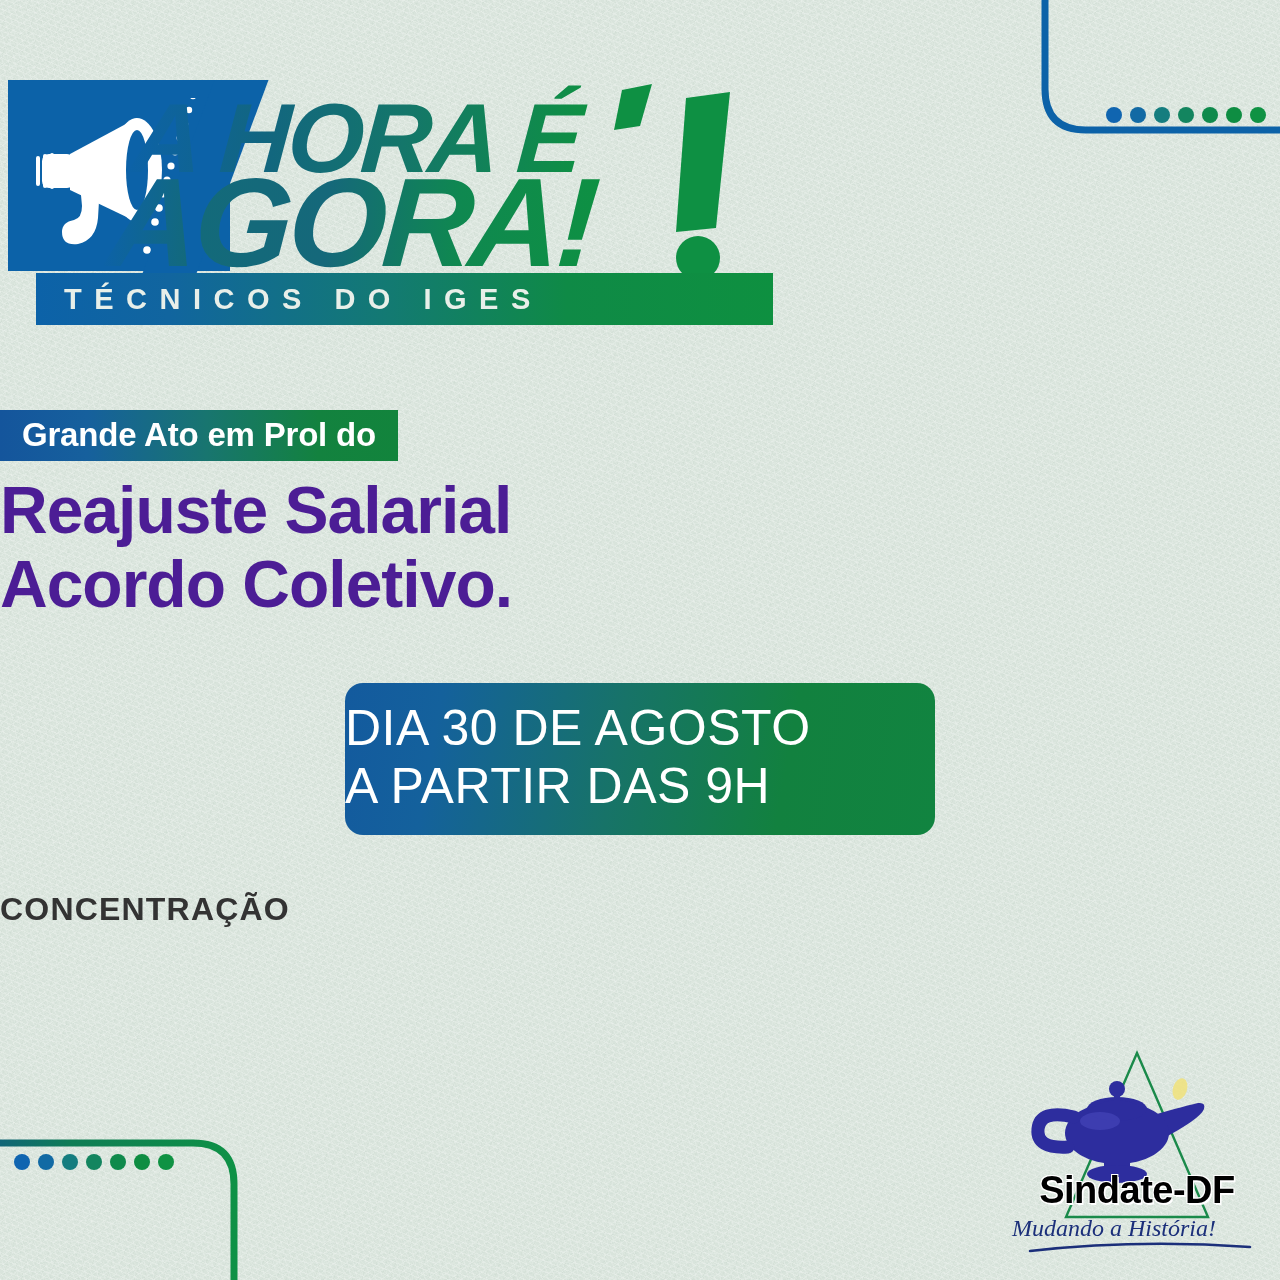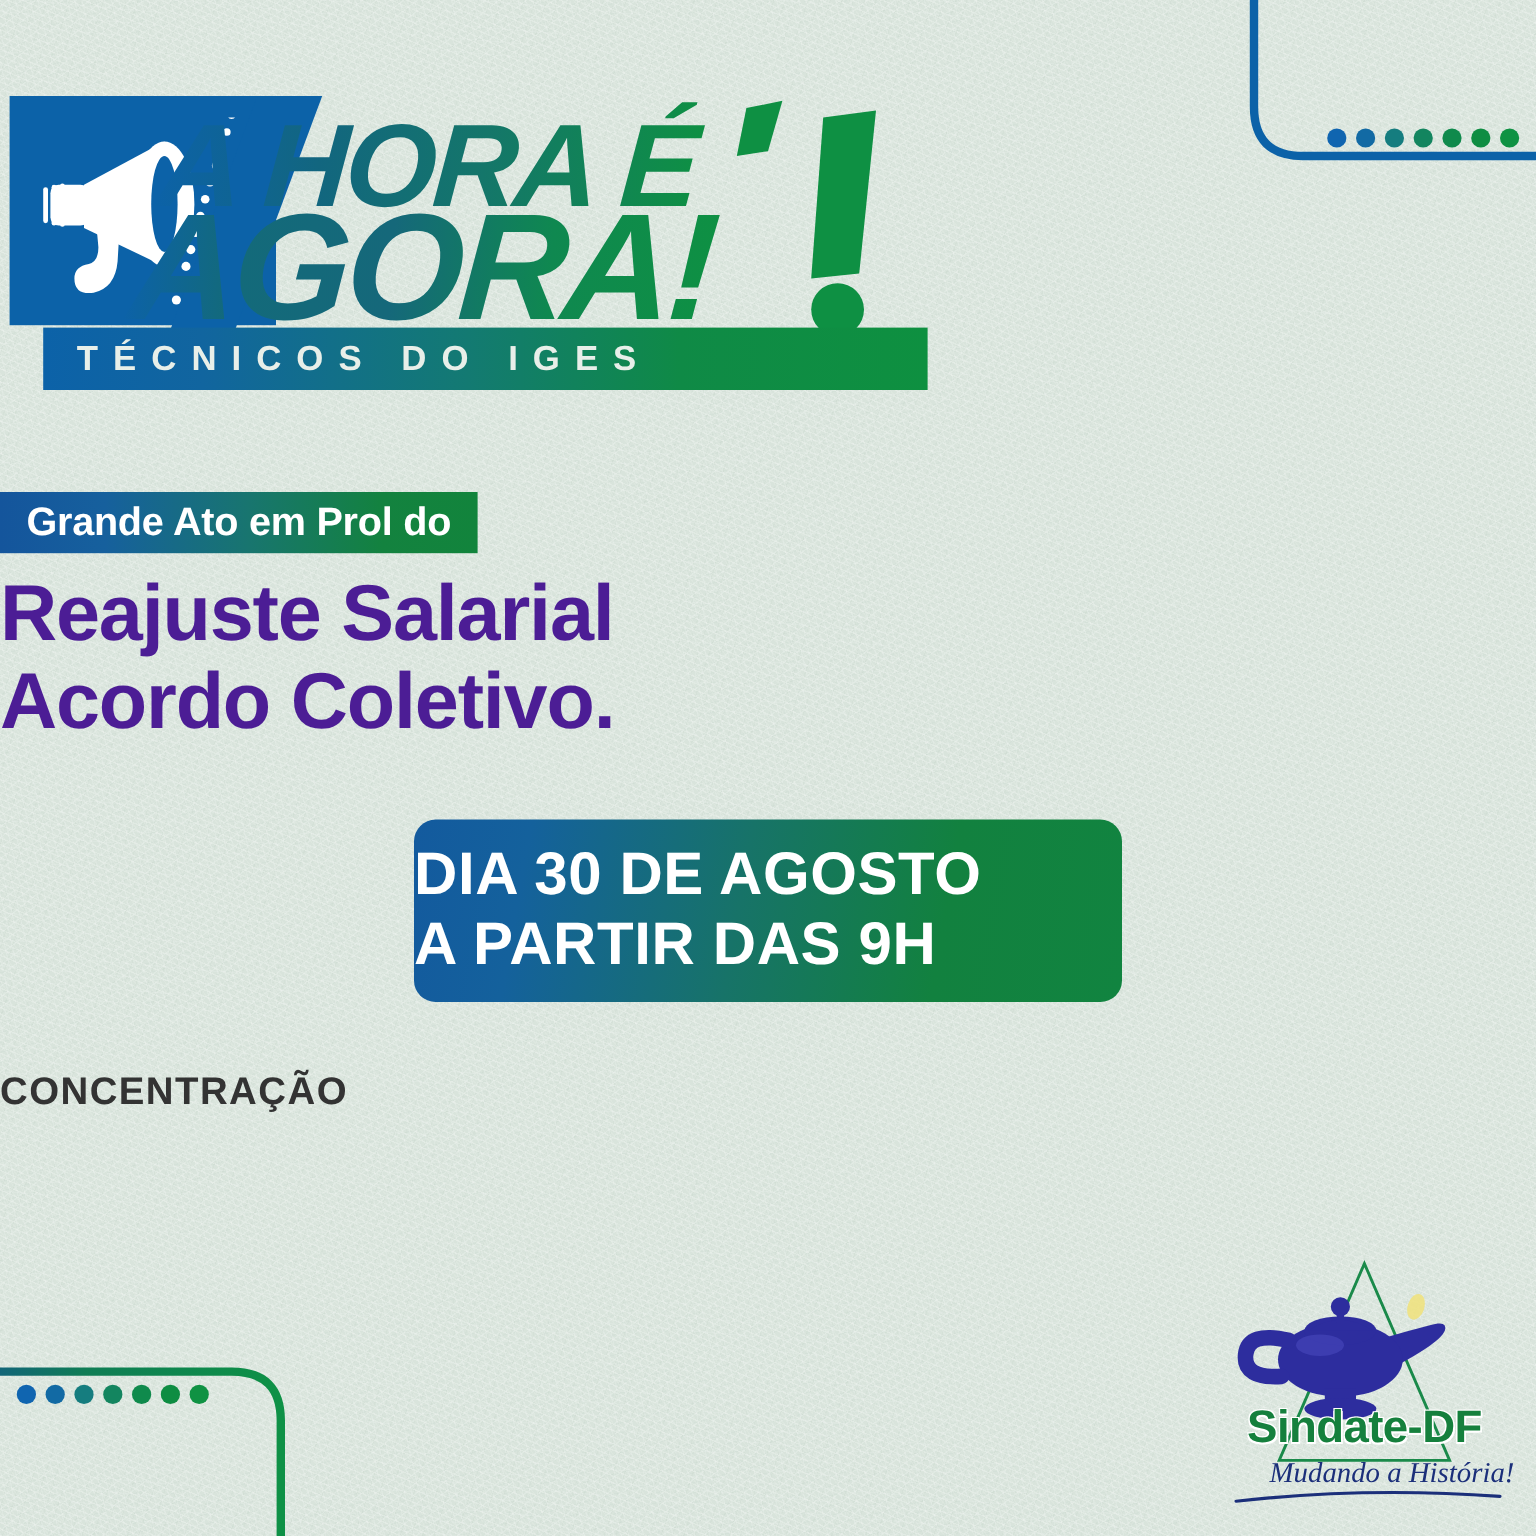--- a/index.html
+++ b/index.html
@@ -81,21 +81,21 @@
   }
   .headline .l2{display:block;}
 
   .datebox{
     margin:62px auto 0 auto;
     width:590px;
     border-radius:18px;
     background:linear-gradient(100deg,#135a9e 0%,#14619c 16%,#177368 46%,#12813f 74%,#118440 100%);
     padding:16px 0 20px 0;
     color:#ffffff;
-    font-weight:bold;
+    font-weight:normal;
     font-size:50px;
     line-height:58px;
     letter-spacing:.5px;
   }
   .datebox .d2{display:block;}
 
   .conc-label{
     margin-top:56px;
     color:#333333;
     font-weight:bold;
@@ -109,25 +109,25 @@
     line-height:68px;
     font-weight:400;
     letter-spacing:-1px;
   }
   .venue .v2{display:block;}
 
   
   .sindate{position:absolute;right:18px;bottom:18px;width:250px;height:215px;}
   .sindate-name{
     position:absolute;left:0;top:122px;width:250px;text-align:center;
-    font-size:38px;font-weight:bold;color:#15803d;letter-spacing:-0.5px;
+    font-size:38px;font-weight:bold;color:#000000;letter-spacing:-0.5px;
     text-shadow:1.5px 1.5px 0 #ffffff, -1px -1px 0 #ffffff, 1px -1px 0 #ffffff, -1px 1px 0 #ffffff;
   }
   .sindate-tag{
-    position:absolute;left:0;top:168px;width:250px;text-align:right;
+    position:absolute;left:0;top:168px;width:250px;text-align:left;
     font-size:24px;color:#1b2f7a;font-style:italic;
     font-family:"Liberation Serif", serif;
   }
 </style>
 </head>
 <body>
 
 <div id="poster">
 
   <div class="texture"></div>

